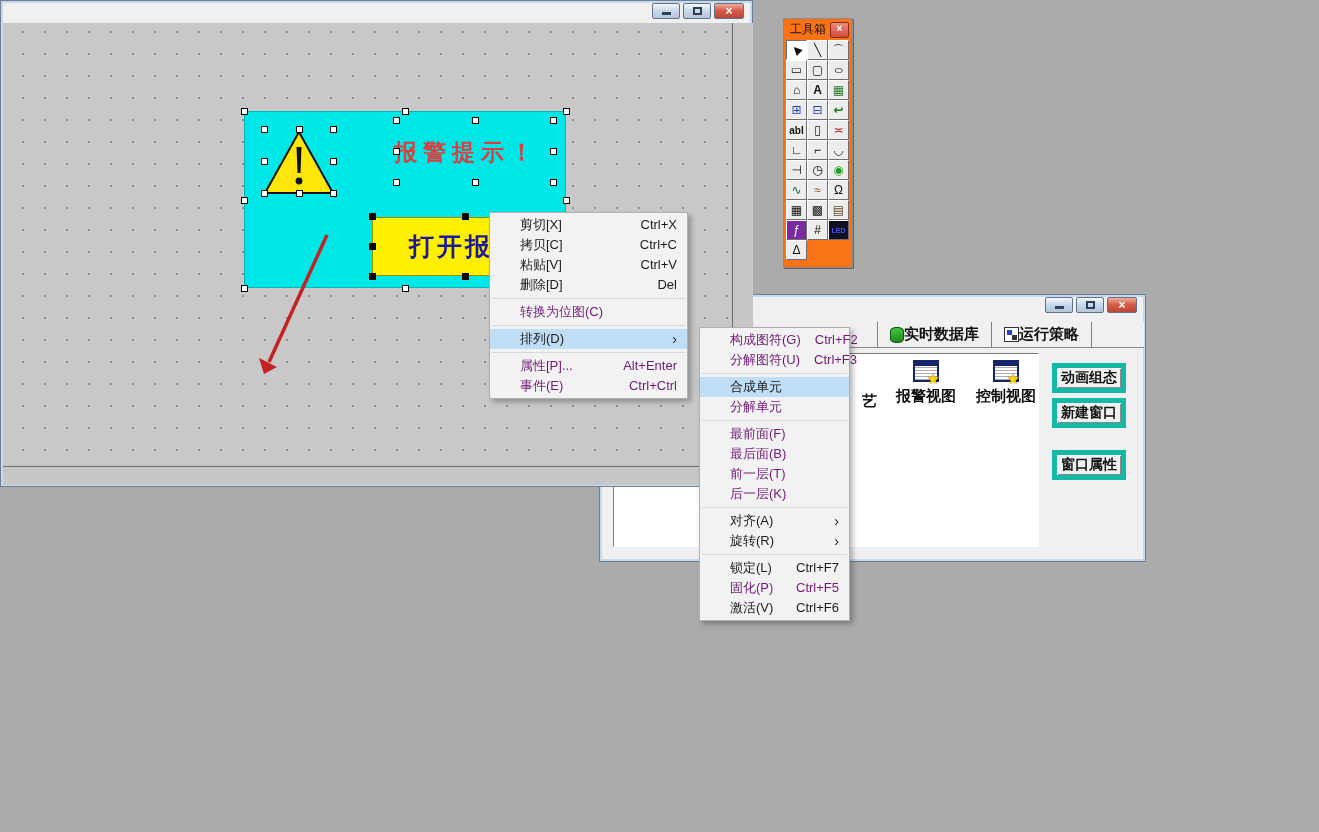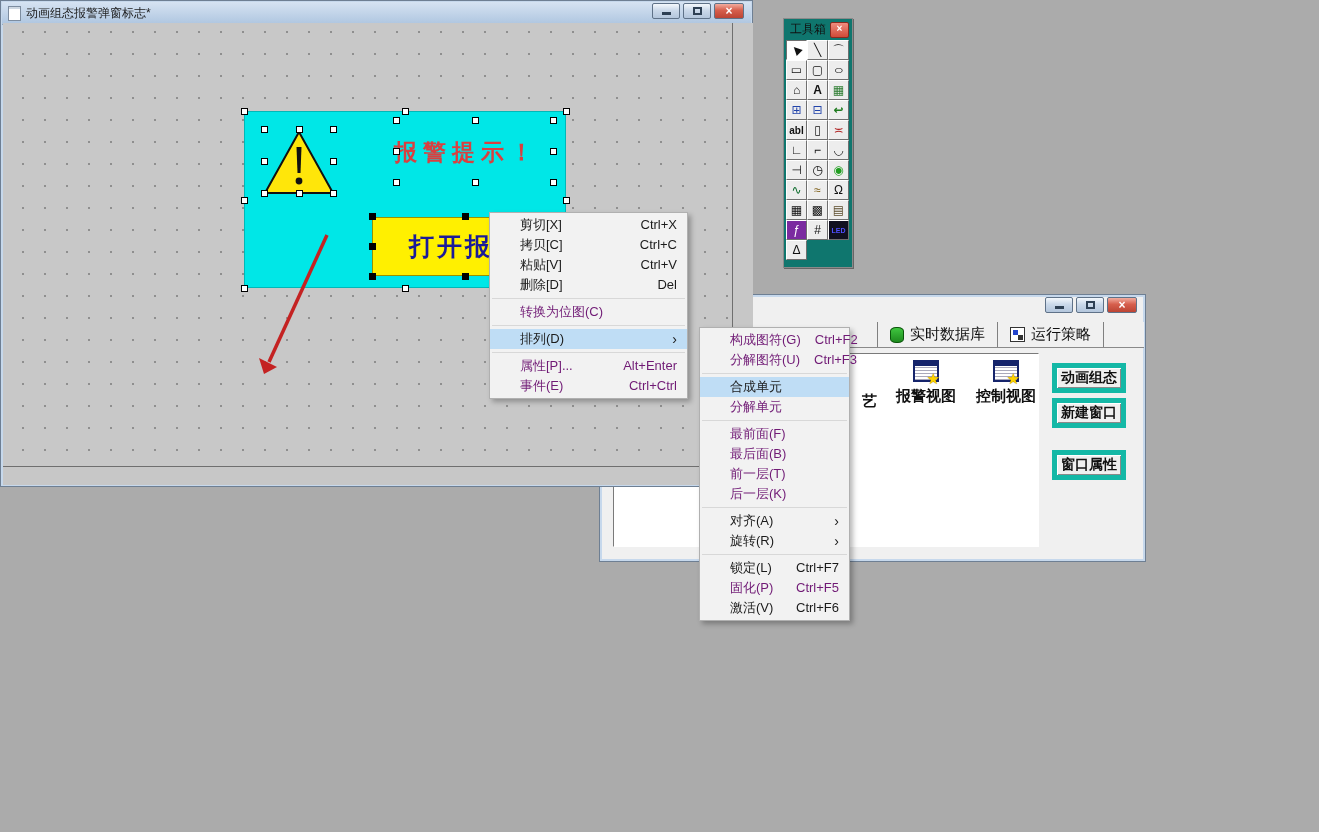--- a/index.html
+++ b/index.html
@@ -40,38 +40,38 @@
   .menu{position:absolute;background:#F2F2F2;border:1px solid #B0B0B0;box-shadow:3px 3px 5px rgba(0,0,0,.28);
     padding:2px 0;font-size:13px;box-sizing:border-box}
   .menu-item{height:20px;line-height:20px;display:flex;align-items:center;padding:0 10px 0 30px;color:#1b1b1b}
   .menu-item .lab{flex:1;white-space:nowrap}
   .menu-item .sc{white-space:nowrap;margin-left:14px}
   .menu-item .arr{margin-left:14px;font-size:14px}
   .menu-item.dis{color:#701a75}
   .menu-item.hi{background:#BFDDF5}
   .menu-sep{height:1px;background:#D8D8D8;margin:3px 2px}
   
-  .toolbox{position:absolute;background:#0f766e;border:1px solid #8a8a8a;box-shadow:1px 1px 0 #666;box-sizing:border-box}
+  .toolbox{position:absolute;background:#f97316;border:1px solid #8a8a8a;box-shadow:1px 1px 0 #666;box-sizing:border-box}
   .tb-title{height:20px;display:flex;align-items:center;font-size:12px;padding-left:6px;position:relative}
   .tb-close{position:absolute;right:3px;top:3px;width:17px;height:14px;border:1px solid #8a2a20;border-radius:2px;
     background:linear-gradient(#EE8C7E,#D04A38);color:#fff;font-size:10px;font-weight:bold;line-height:12px;text-align:center}
   .tb-grid{display:grid;grid-template-columns:repeat(3,21px);grid-auto-rows:20px;padding:1px 2px}
   .tool{background:#EDEDED;border:1px solid;border-color:#FFF #6F6F6F #6F6F6F #FFF;box-sizing:border-box;
     display:flex;align-items:center;justify-content:center;font-size:12px;color:#111;overflow:hidden}
   .tool.selected{background:#FFF;border-color:#6F6F6F #FFF #FFF #6F6F6F}
   .tool .g{pointer-events:none}
   .g.rot-nw{transform:rotate(-135deg);font-size:11px}
   .g.wide{transform:scaleX(1.35)}
   .g.bold{font-weight:bold}
   .g.tiny{font-size:10px;font-weight:bold}
   .tool.purple{background:#7B2BA0;color:#fff}
   .tool.led{background:#101020;color:#4F4FFF;font-size:7px;font-weight:bold}
   
   .tabstrip{position:absolute;display:flex;align-items:stretch;background:#F0F0F0;border-bottom:1px solid #8a8a8a;box-sizing:border-box}
-  .tab{display:flex;align-items:center;gap:6px;padding:0 12px;font-size:15px;font-weight:normal;border-right:1px solid #808080;white-space:nowrap}
+  .tab{display:flex;align-items:center;gap:0;padding:0 12px;font-size:15px;font-weight:bold;border-right:1px solid #808080;white-space:nowrap}
   .tab:first-child{border-left:1px solid #808080}
   .db-ico{width:12px;height:14px;background:linear-gradient(#3FC63F,#1E8A1E);border:1px solid #0A560A;border-radius:6px/4px}
   .strat-ico{width:13px;height:13px;border:1px solid #333;background:#fff;position:relative}
   .strat-ico::after{content:"";position:absolute;left:2px;top:2px;width:5px;height:5px;background:#2244cc}
   .strat-ico::before{content:"";position:absolute;right:1px;bottom:1px;width:5px;height:5px;background:#333}
   .whitepanel{position:absolute;background:#fff;border:1px solid;border-color:#7a7a7a #fff #fff #7a7a7a;overflow:hidden;box-sizing:border-box}
   .view-item{position:absolute;width:80px;text-align:center}
   .view-ico{position:relative;width:26px;height:22px;background:#fff;border:2px solid #15246b;display:inline-block;box-sizing:border-box;
     background-image:repeating-linear-gradient(#fff 0 2px,#aab 2px 3px)}
   .view-ico::before{content:"";position:absolute;left:-1px;top:-1px;right:-1px;height:5px;background:#15246b}
@@ -113,24 +113,20 @@
       <div class="view-item" style="left: 352px; top: 6px;"><span class="view-ico"><span class="star">★</span></span><div class="view-lab">控制视图</div></div>
     </div>
   <div id="wb-btns">
       <div class="wb-btn" style="left: 452px; top: 68px;">动画组态</div>
       <div class="wb-btn" style="left: 452px; top: 103px;">新建窗口</div>
       <div class="wb-btn" style="left: 452px; top: 155px;">窗口属性</div>
     </div>
 </div>
 
 <div class="win" style="left:0;top:0;width:753px;height:487px;z-index:2">
-  <div class="titlebar">
-    <span class="doc-ico"></span>
-    <span class="titletxt">动画组态报警弹窗标志*</span>
-  </div>
   <div class="caps" style="right:8px">
     <span class="cap">
         <span class="minbar"></span>
       </span>
     <span class="cap">
         <span class="maxbox"></span>
       </span>
     <span class="cap close">
         <span>×</span>
       </span>

